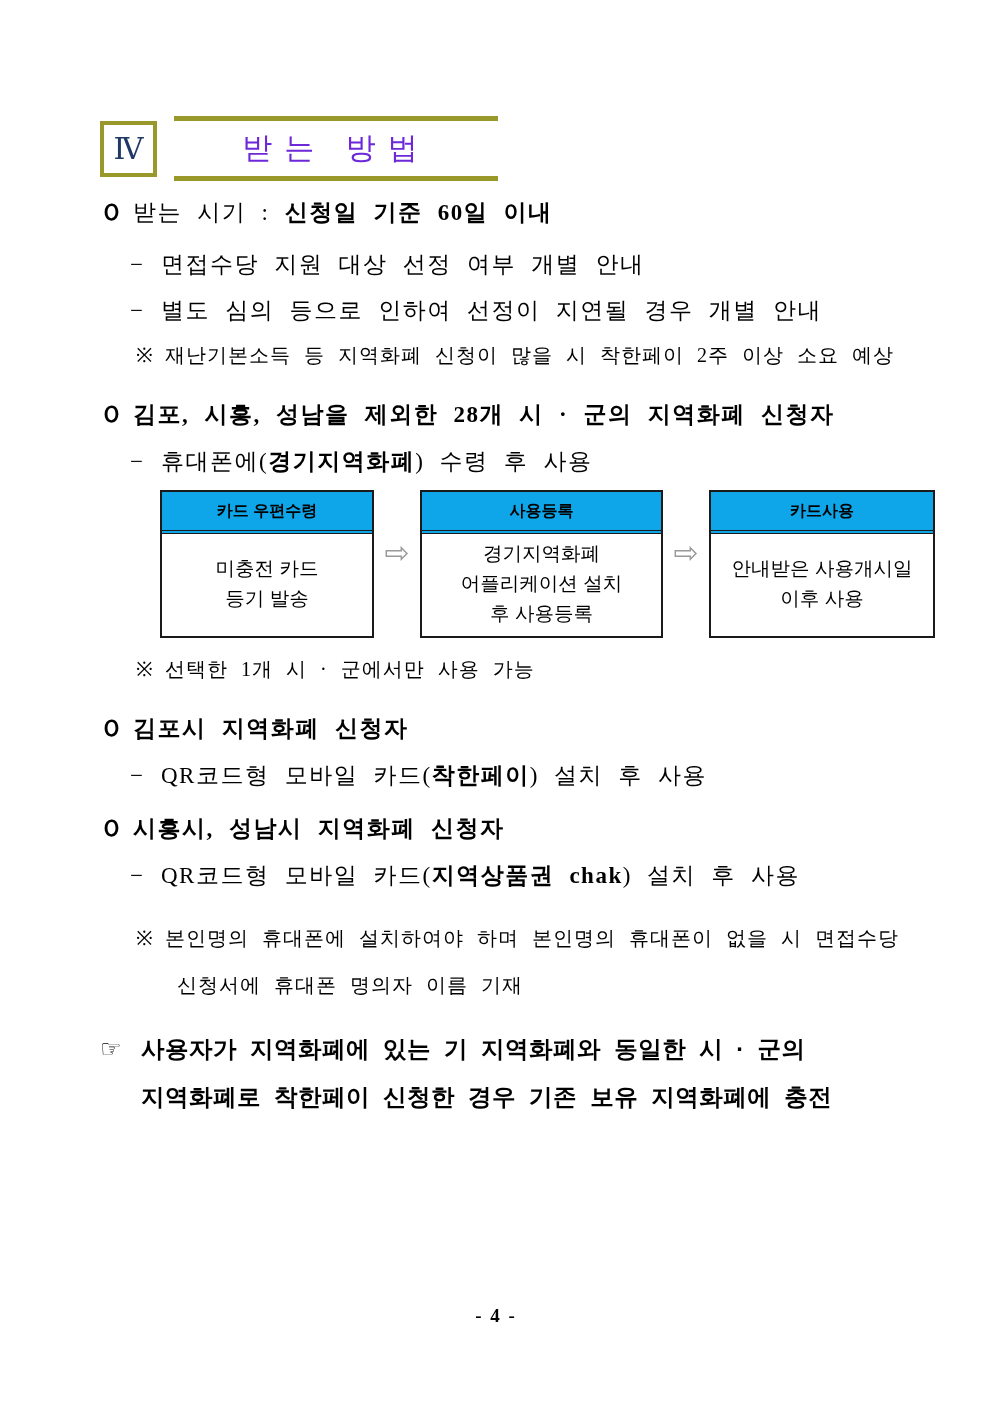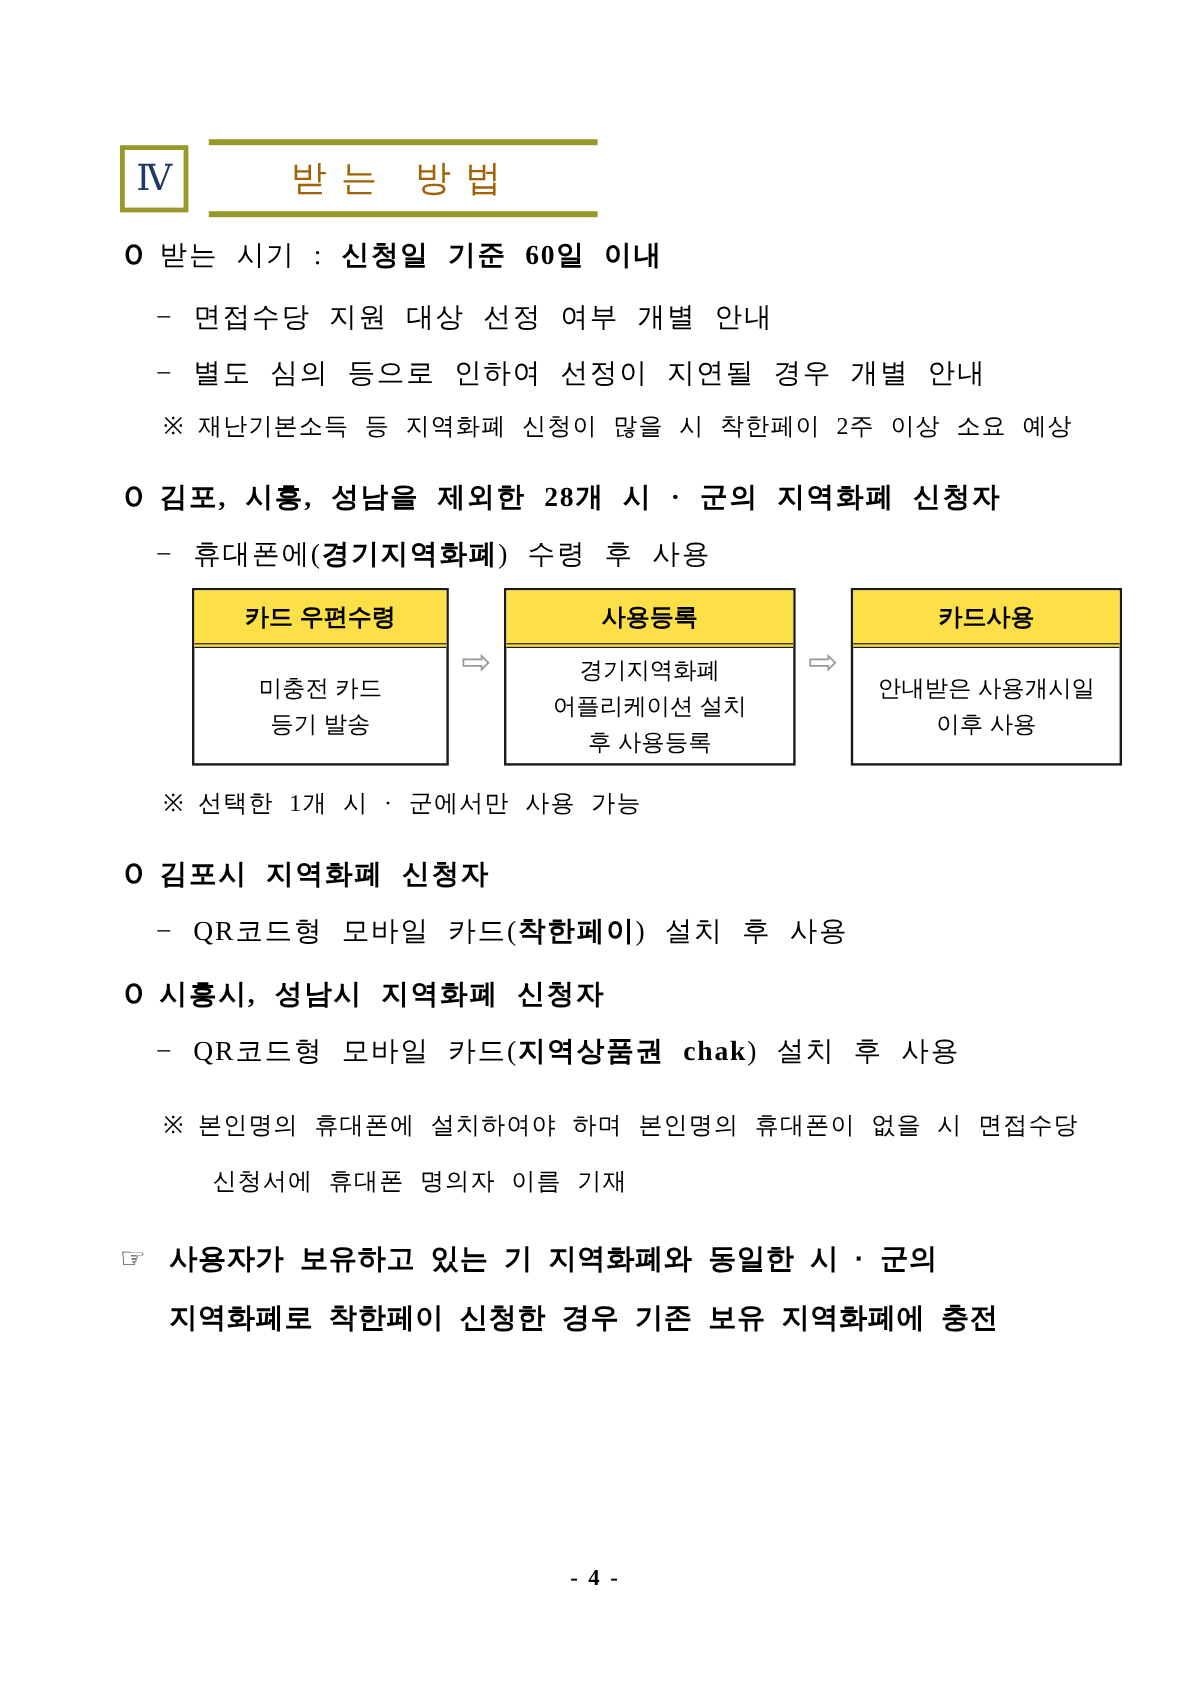--- a/index.html
+++ b/index.html
@@ -14,44 +14,44 @@
   .section-header { position: absolute; top: 116px; left: 100px; display: flex; align-items: center; }
   .badge {
     width: 49px; height: 48px; border: 4px solid #99992b;
     display: flex; align-items: center; justify-content: center;
     font-size: 30px; color: #1f3864;
   }
   .title-bar {
     margin-left: 17px; width: 324px; box-sizing: border-box;
     border-top: 5px solid #99992b; border-bottom: 5px solid #99992b;
     padding: 7px 0; text-align: center;
-    font-size: 30px; color: #a16207; letter-spacing: 12px;
+    font-size: 30px; color: #6d28d9; letter-spacing: 12px;
   }
 
   
   .line { position: absolute; display: flex; align-items: baseline; white-space: nowrap; }
   .bullet { font-size: 23px; letter-spacing: 1.5px; word-spacing: 8px; }
   .bullet .marker { width: 33px; flex: none; font-weight: bold; }
   .dash { font-size: 23px; letter-spacing: 1.5px; word-spacing: 8px; }
   .dash .marker { width: 31px; flex: none; }
   .note { font-size: 20px; letter-spacing: 1px; word-spacing: 7px; }
   .note .marker { width: 29px; flex: none; }
   .bold { font-weight: bold; }
   .wrap2 { display: block; line-height: 47px; }
   .wrap2 .row { display: flex; align-items: baseline; }
   .indent2 { padding-left: 41px; }
 
   
   .flow { position: absolute; top: 490px; left: 160px; display: flex; align-items: center; }
   .flow-box { border: 2px solid #1a1a1a; box-sizing: border-box; height: 148px; background: #fff; }
   .fb1 { width: 214px; } .fb2 { width: 243px; } .fb3 { width: 226px; }
   .flow-head {
-    background: #fde047; border-bottom: 4px double #1a1a1a;
+    background: #0ea5e9; border-bottom: 4px double #1a1a1a;
     font-family: "Liberation Sans", "DejaVu Sans", sans-serif;
-    font-weight: bold; font-size: 20px; text-align: center; padding: 9px 0 8px;
+    font-weight: bold; font-size: 16px; text-align: center; padding: 9px 0 8px;
   }
   .flow-body {
     height: 98px; display: flex; align-items: center; justify-content: center;
     text-align: center; white-space: pre-line;
     font-family: "Liberation Sans", "DejaVu Sans", sans-serif;
     font-size: 19.5px; line-height: 1.55;
   }
   .flow-arrow {
     width: 46px; flex: none; text-align: center;
     font-size: 30px; color: #9a9a9a; font-family: "DejaVu Sans", sans-serif;
@@ -164,21 +164,21 @@
         <span>본인명의 휴대폰에 설치하여야 하며 본인명의 휴대폰이 없을 시 면접수당</span>
       </span>
     <span class="row indent2">
         <span>신청서에 휴대폰 명의자 이름 기재</span>
       </span>
   </div>
 
   <div class="pointer">
     <div class="row">
       <span class="marker">☞</span>
-      <span>사용자가 보유하고 있는 기 지역화폐와 동일한 시 · 군의</span>
+      <span>사용자가 지역화폐에 있는 기 지역화폐와 동일한 시 · 군의</span>
     </div>
     <div class="row indent">
       <span>지역화폐로 착한페이 신청한 경우 기존 보유 지역화폐에 충전</span>
     </div>
   </div>
 
   <div class="footer">- 4 -</div>
 
 </div>
 

